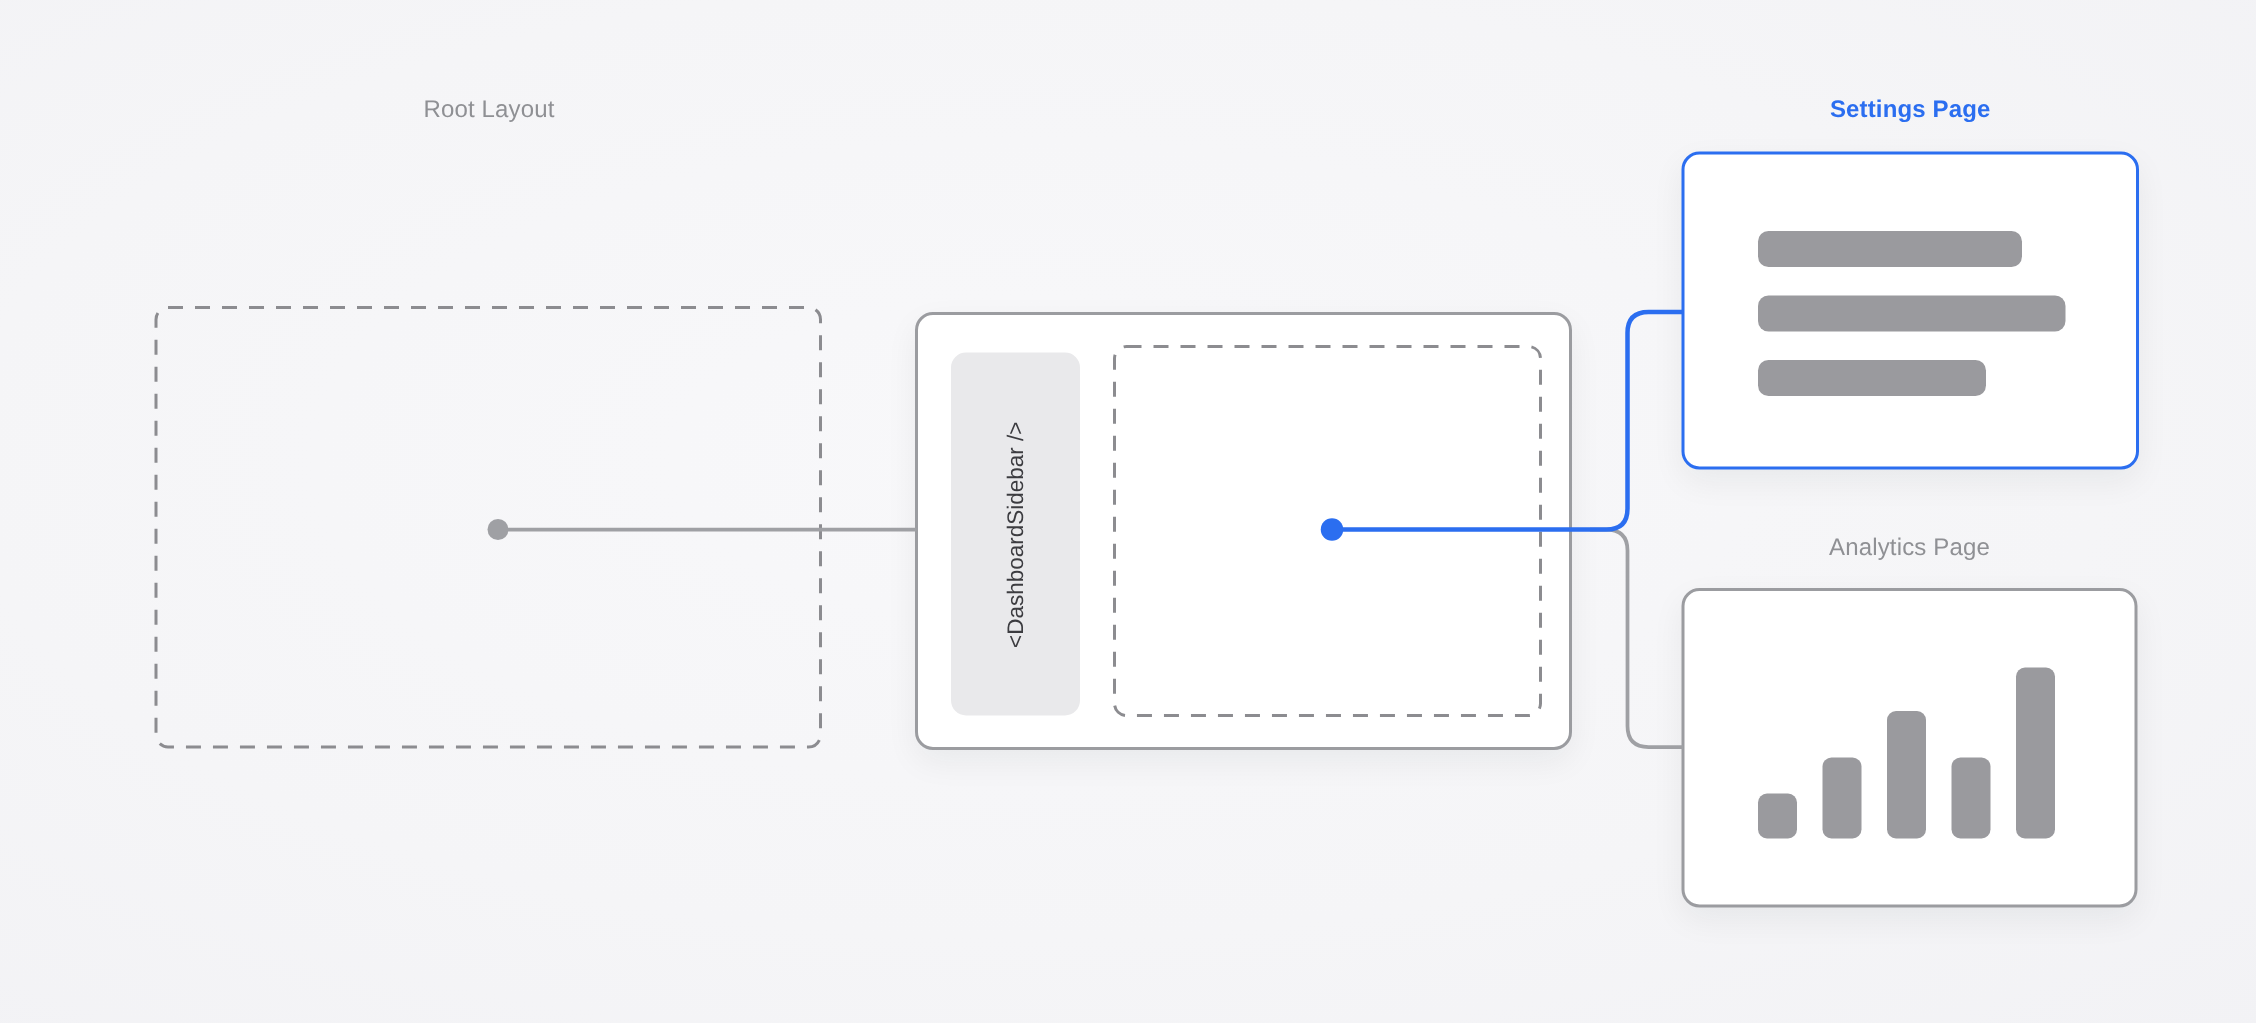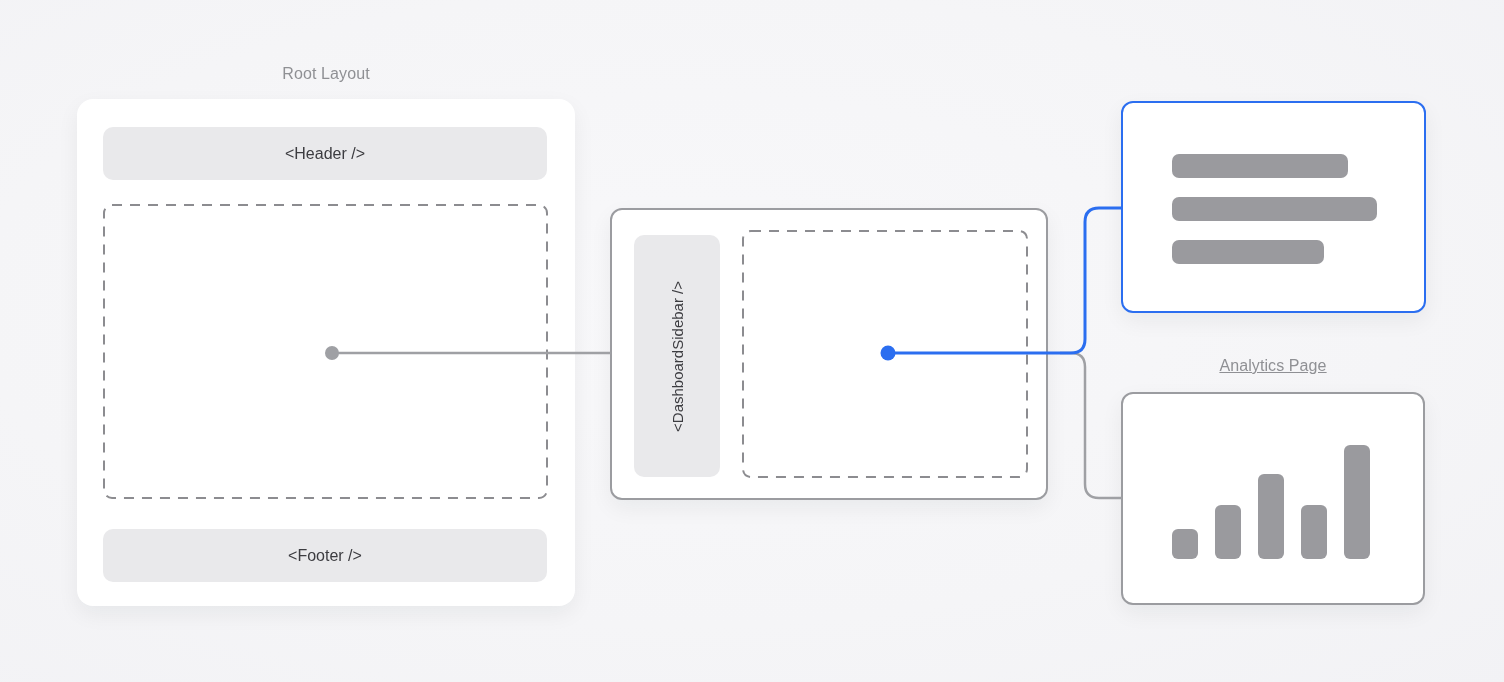--- a/index.html
+++ b/index.html
@@ -103,30 +103,23 @@
     pointer-events: none;
     z-index: 5;
   }
 </style>
 </head>
 <body>
 
 <div class="canvas">
 
   <div class="diagram-label" style="left:77px; top:65px; width:498px;">Root Layout</div>
-  <div class="diagram-label" style="left:1121px; top:357px; width:304px;text-decoration:underline;">Analytics Page</div>
+  <div class="diagram-label accent" style="left:1121px; top:65px; width:305px;">Settings Page</div>
+  <div class="diagram-label" style="left:1121px; top:357px; width:304px;">Analytics Page</div>
 
-  <div class="card root-card">
-    <div class="slot header-slot">
-      <span>&lt;Header /&gt;</span>
-    </div>
-    <div class="slot footer-slot">
-      <span>&lt;Footer /&gt;</span>
-    </div>
-  </div>
 
   <div class="card dash-card">
     <div class="slot sidebar-slot">
       <span>&lt;DashboardSidebar /&gt;</span>
     </div>
   </div>
 
   <div class="card settings-card">
     <div class="settings-bars">
         <div class="skel-bar" style="width: 176px;"></div>

